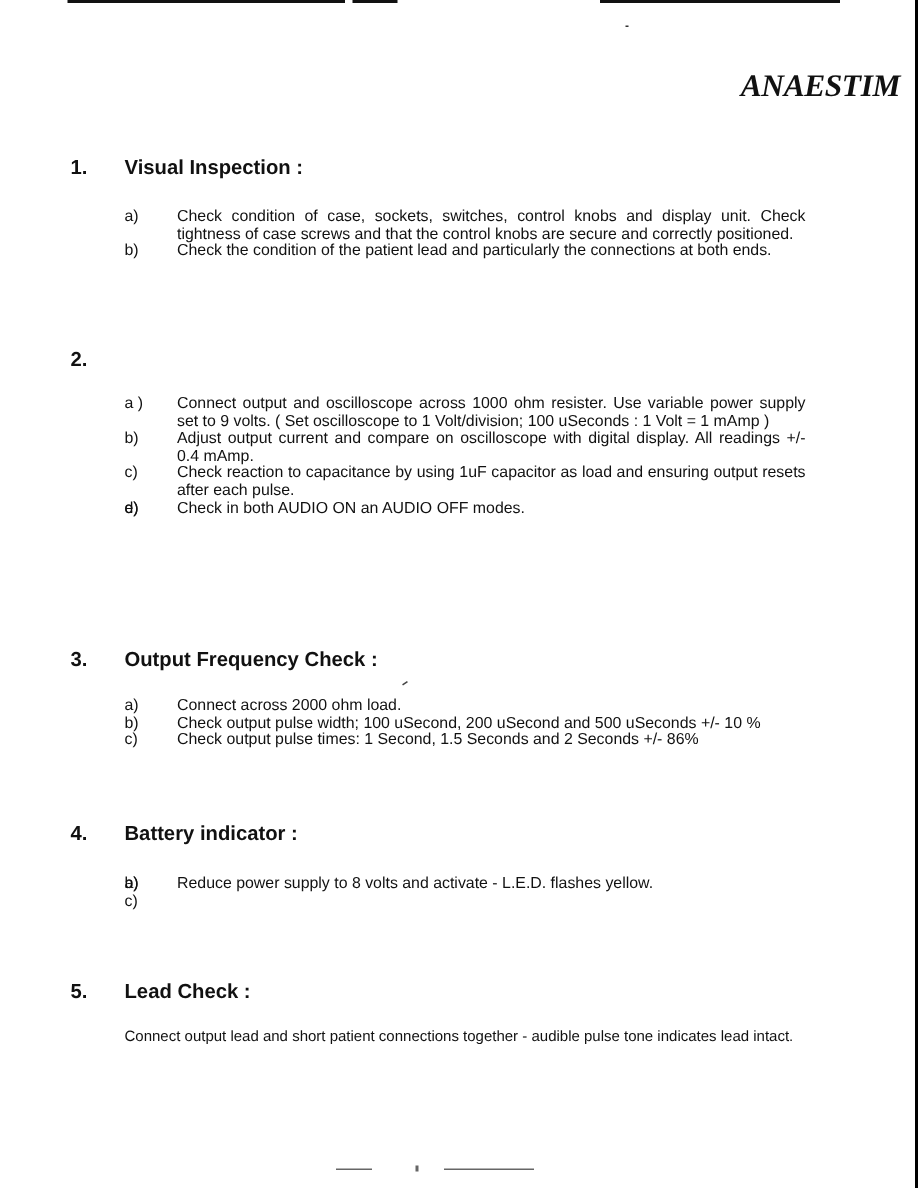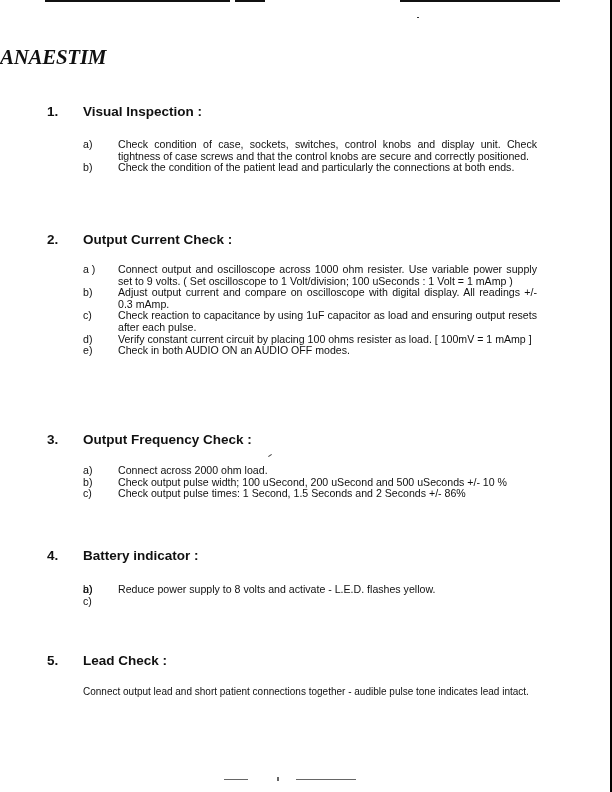--- a/index.html
+++ b/index.html
@@ -14,21 +14,21 @@
   .scan-top.b { left: 235px; width: 30px; }
   .scan-top.c { left: 400px; width: 160px; }
   .scan-dot { position: absolute; left: 417px; top: 17px; width: 2px; height: 1px; background: #333; }
   .scan-foot { position: absolute; top: 779px; height: 1px; background: #666; }
   .scan-foot.a { left: 224px; width: 24px; }
   .scan-foot.b { left: 277px; width: 2px; height: 4px; top: 777px; }
   .scan-foot.c { left: 296px; width: 60px; }
   .stray-mark { position: absolute; left: 268px; top: 455px; width: 4px; height: 1px; background: #444; transform: rotate(-35deg); }
 
   .title {
-    position: absolute; top: 45px; left: 0; width: 600px; text-align: left;
+    position: absolute; top: 45px; left: 0; width: 600px; text-align: right;
     font-family: "Liberation Serif", "DejaVu Serif", serif;
     font-style: italic; font-weight: bold; font-size: 21px; letter-spacing: -0.3px;
   }
   .section { position: absolute; left: 47px; width: 490px; }
   .sec-head { position: relative; height: 20px; font-weight: bold; font-size: 13.5px; }
   .sec-num { position: absolute; left: 0; top: 0; }
   .sec-title { position: absolute; left: 36px; top: 0; }
   .items { position: relative; margin-top: 15px; }
   .item { position: relative; padding-left: 71px; font-size: 10.6px; line-height: 11.6px; text-align: justify; }
   .item-label { position: absolute; left: 36px; top: 0; }
@@ -62,38 +62,36 @@
     <div class="item">
       <span class="item-label">b)</span>
       <span>Check the condition of the patient lead and particularly the connections at both ends.</span>
     </div>
   </div>
 </div>
 
 <div class="section" style="top:232px;">
   <div class="sec-head">
     <span class="sec-num">2.</span>
-    <span class="sec-title">Output Current Check :</span>
   </div>
   <div class="items" style="margin-top:12px;">
     <div class="item">
       <span class="item-label">a )</span>
       <span>Connect output and oscilloscope across 1000 ohm resister. Use variable power supply set to 9 volts. ( Set oscilloscope to 1 Volt/division; 100 uSeconds : 1 Volt = 1 mAmp )</span>
     </div>
     <div class="item">
       <span class="item-label">b)</span>
-      <span>Adjust output current and compare on oscilloscope with digital display. All readings +/- 0.3 mAmp.</span>
+      <span>Adjust output current and compare on oscilloscope with digital display. All readings +/- 0.4 mAmp.</span>
     </div>
     <div class="item">
       <span class="item-label">c)</span>
       <span>Check reaction to capacitance by using 1uF capacitor as load and ensuring output resets after each pulse.</span>
     </div>
     <div class="item">
       <span class="item-label">d)</span>
-      <span>Verify constant current circuit by placing 100 ohms resister as load. [ 100mV = 1 mAmp ]</span>
     </div>
     <div class="item">
       <span class="item-label">e)</span>
       <span>Check in both AUDIO ON an AUDIO OFF modes.</span>
     </div>
   </div>
 </div>
 
 <div class="section" style="top:432px;">
   <div class="sec-head">

